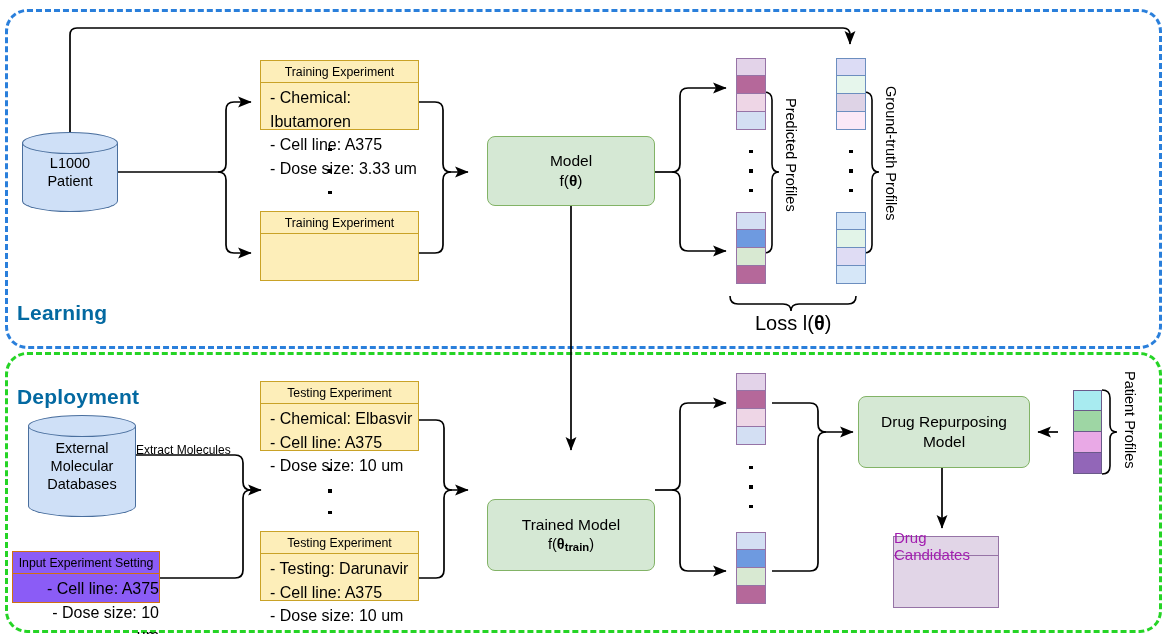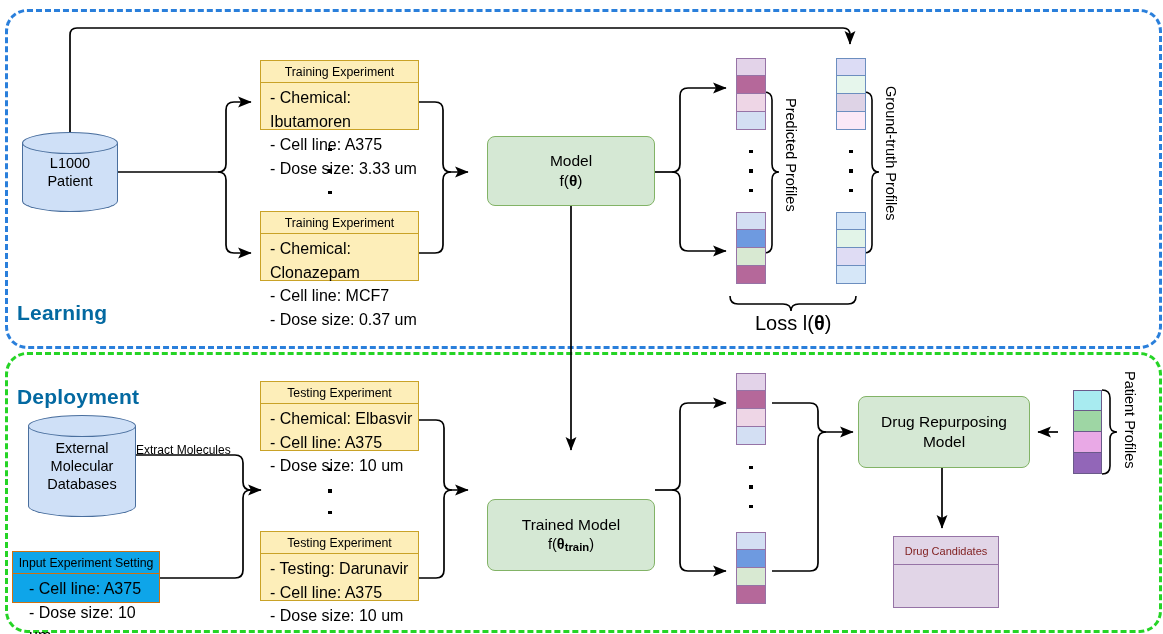--- a/index.html
+++ b/index.html
@@ -16,34 +16,34 @@
     background:#cfe0f7;border-left:1.5px solid #4a6f9e;border-right:1.5px solid #4a6f9e;box-sizing:border-box;}
   .cyl .top{position:absolute;left:0;top:0;width:100%;height:22px;border-radius:50%;
     background:#cfe0f7;border:1.5px solid #4a6f9e;box-sizing:border-box;}
   .cyl .bot{position:absolute;left:0;bottom:0;width:100%;height:22px;border-radius:50%;
     background:#cfe0f7;border:1.5px solid #4a6f9e;box-sizing:border-box;border-top:none;}
   .cyl .lbl{position:absolute;left:0;top:0;width:100%;height:100%;display:flex;
     align-items:center;justify-content:center;flex-direction:column;font-size:14.5px;color:#000;
     line-height:1.25;text-align:center;z-index:3;}
 
   .expbox{position:absolute;box-sizing:border-box;background:#fdeeb9;border:1.4px solid #c9a227;}
-  .expbox.orange{background:#0ea5e9;border-color:#d1710f;}
+  .expbox.orange{background:#8b5cf6;border-color:#d1710f;text-align:right;}
   .expbox .hd{height:22px;display:flex;align-items:center;justify-content:center;
     font-size:12.3px;color:#000;border-bottom:1.4px solid #c9a227;box-sizing:border-box;}
   .expbox.orange .hd{border-bottom-color:#d1710f;}
   .expbox .bd{padding:3px 0 3px 9px;font-size:16px;color:#000;line-height:1.48;}
   .expbox.orange .bd{padding-left:16px;}
 
   .greenbox{position:absolute;box-sizing:border-box;background:#d5e8d4;border:1.4px solid #82b366;
     border-radius:8px;display:flex;align-items:center;justify-content:center;flex-direction:column;
     font-size:15.5px;color:#000;line-height:1.3;text-align:center;}
 
   .purplebox{position:absolute;box-sizing:border-box;background:#e1d5e7;border:1.4px solid #9673a6;}
-  .purplebox .hd{height:28px;display:flex;align-items:center;justify-content:center;font-size:11px;
-    color:#7f1d1d;border-bottom:1.4px solid #9673a6;box-sizing:border-box;}
+  .purplebox .hd{height:19px;display:flex;align-items:center;justify-content:center;font-size:15px;
+    color:#a21caf;border-bottom:1.4px solid #9673a6;box-sizing:border-box;}
   .purplebox .bd{display:flex;flex-direction:column;align-items:center;justify-content:center;
     padding-top:9px;font-size:12.5px;line-height:1.45;color:#000;}
 
   .strip{position:absolute;display:flex;flex-direction:column;}
   .strip .cell{width:100%;box-sizing:border-box;}
 
   .vlabel{position:absolute;writing-mode:vertical-rl;font-size:14.5px;color:#000;white-space:nowrap;}
   .flabel{position:absolute;font-size:12px;color:#000;white-space:nowrap;}
   .biglabel{position:absolute;font-size:20px;color:#000;white-space:nowrap;}
 
@@ -137,25 +137,20 @@
   </div>
 
   <div class="dots" style="left:327px;top:148px;width:6px;height:46px;">
     <i></i>
       <i></i>
       <i></i>
   </div>
 
   <div class="expbox" style="left:260px;top:211px;width:159px;height:70px;">
     <div class="hd">Training Experiment</div>
-    <div class="bd">
-      <div>- Chemical: Clonazepam</div>
-      <div>- Cell line: MCF7</div>
-      <div>- Dose size: 0.37 um</div>
-    </div>
   </div>
 
   <div class="greenbox" style="left:487px;top:136px;width:168px;height:70px;">
     <div>Model</div>
     <div>
       <span>f(</span><span class="bld">θ</span><span>)</span>
     </div>
   </div>
 
   <div class="strip" style="left:736px;top:58px;width:30px;height:72px;">

